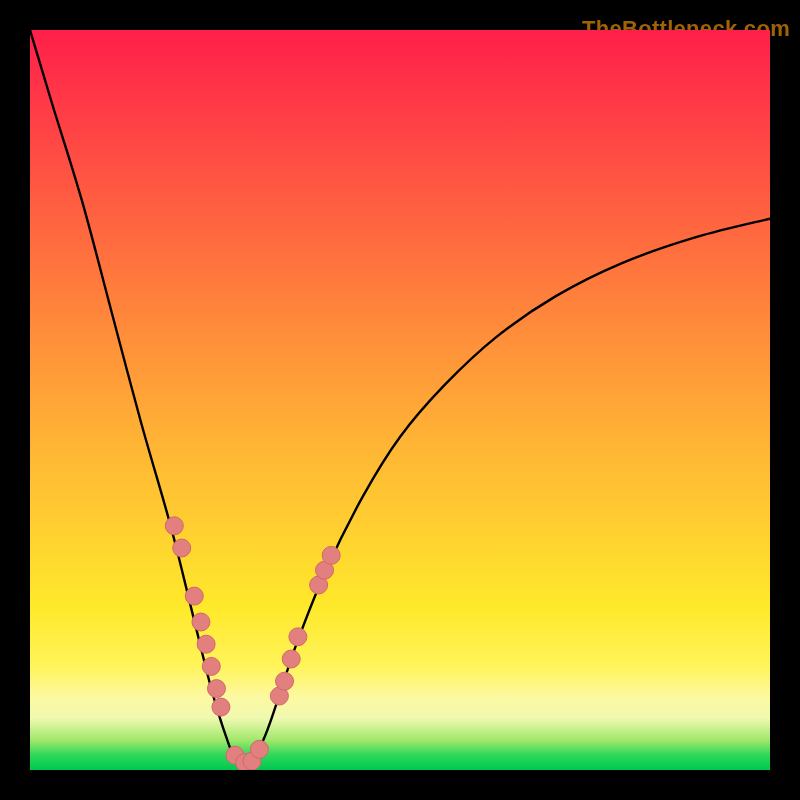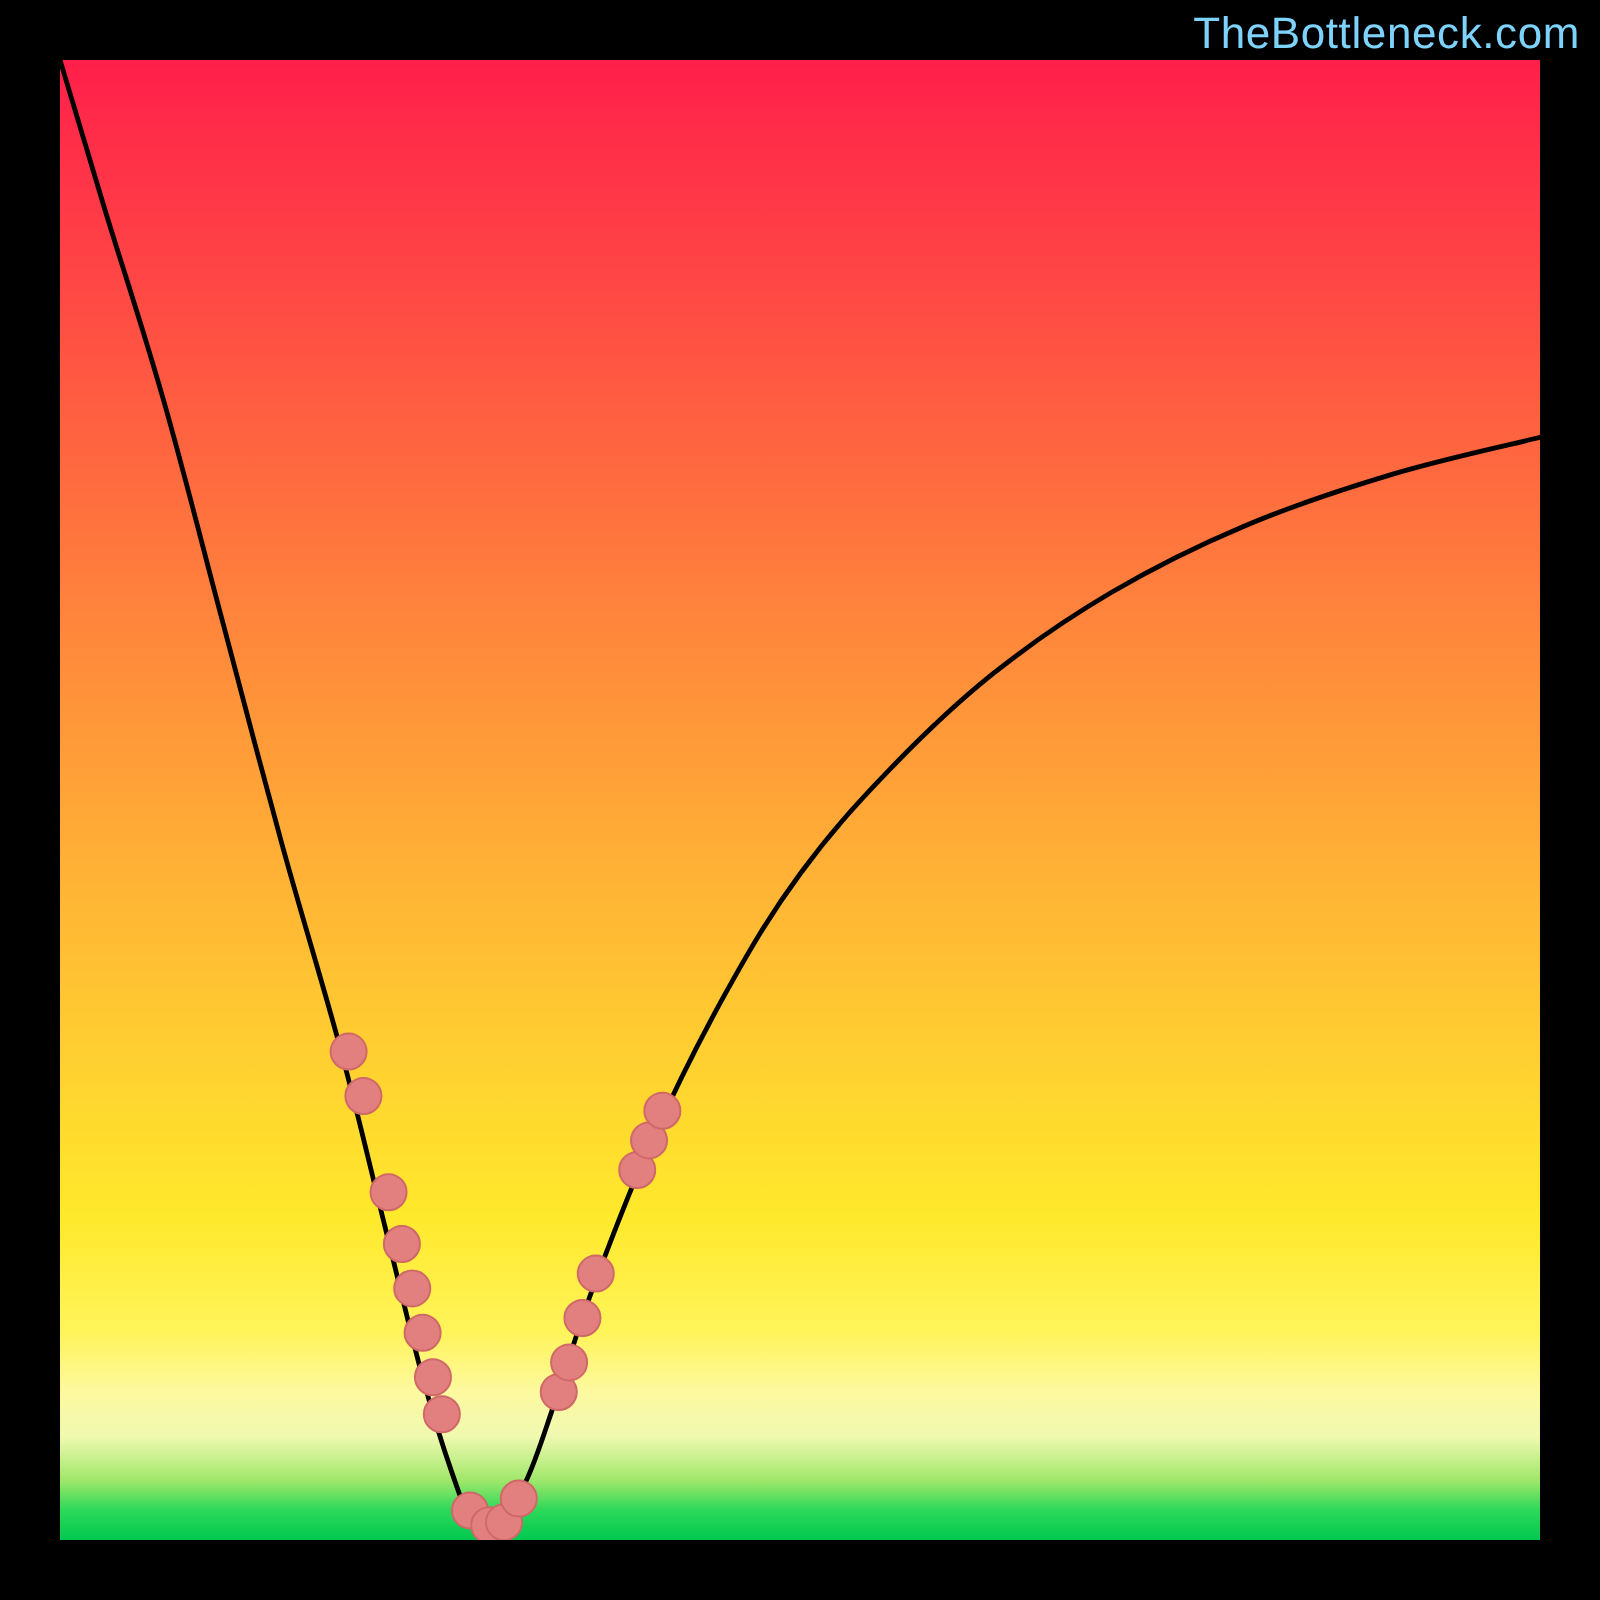--- a/index.html
+++ b/index.html
@@ -36,25 +36,25 @@
       #fff45a 86%,
       #fdf9a0 90%,
       #f0f9b0 93%,
       #9fe76a 96%,
       #2cd85a 98%,
       #00c84f 100%
     );
   }
   .watermark {
     position: absolute;
-    top: 4px;
+    top: 16px;
     right: 10px;
-    color: #7dd3fc;
+    color: #a16207;
     font-size: 22px;
-    font-weight: 400;
+    font-weight: 700;
     letter-spacing: 0.3px;
     user-select: none;
   }
   svg.overlay {
     position: absolute;
     left: 0;
     top: 0;
     width: 740px;
     height: 740px;
   }

